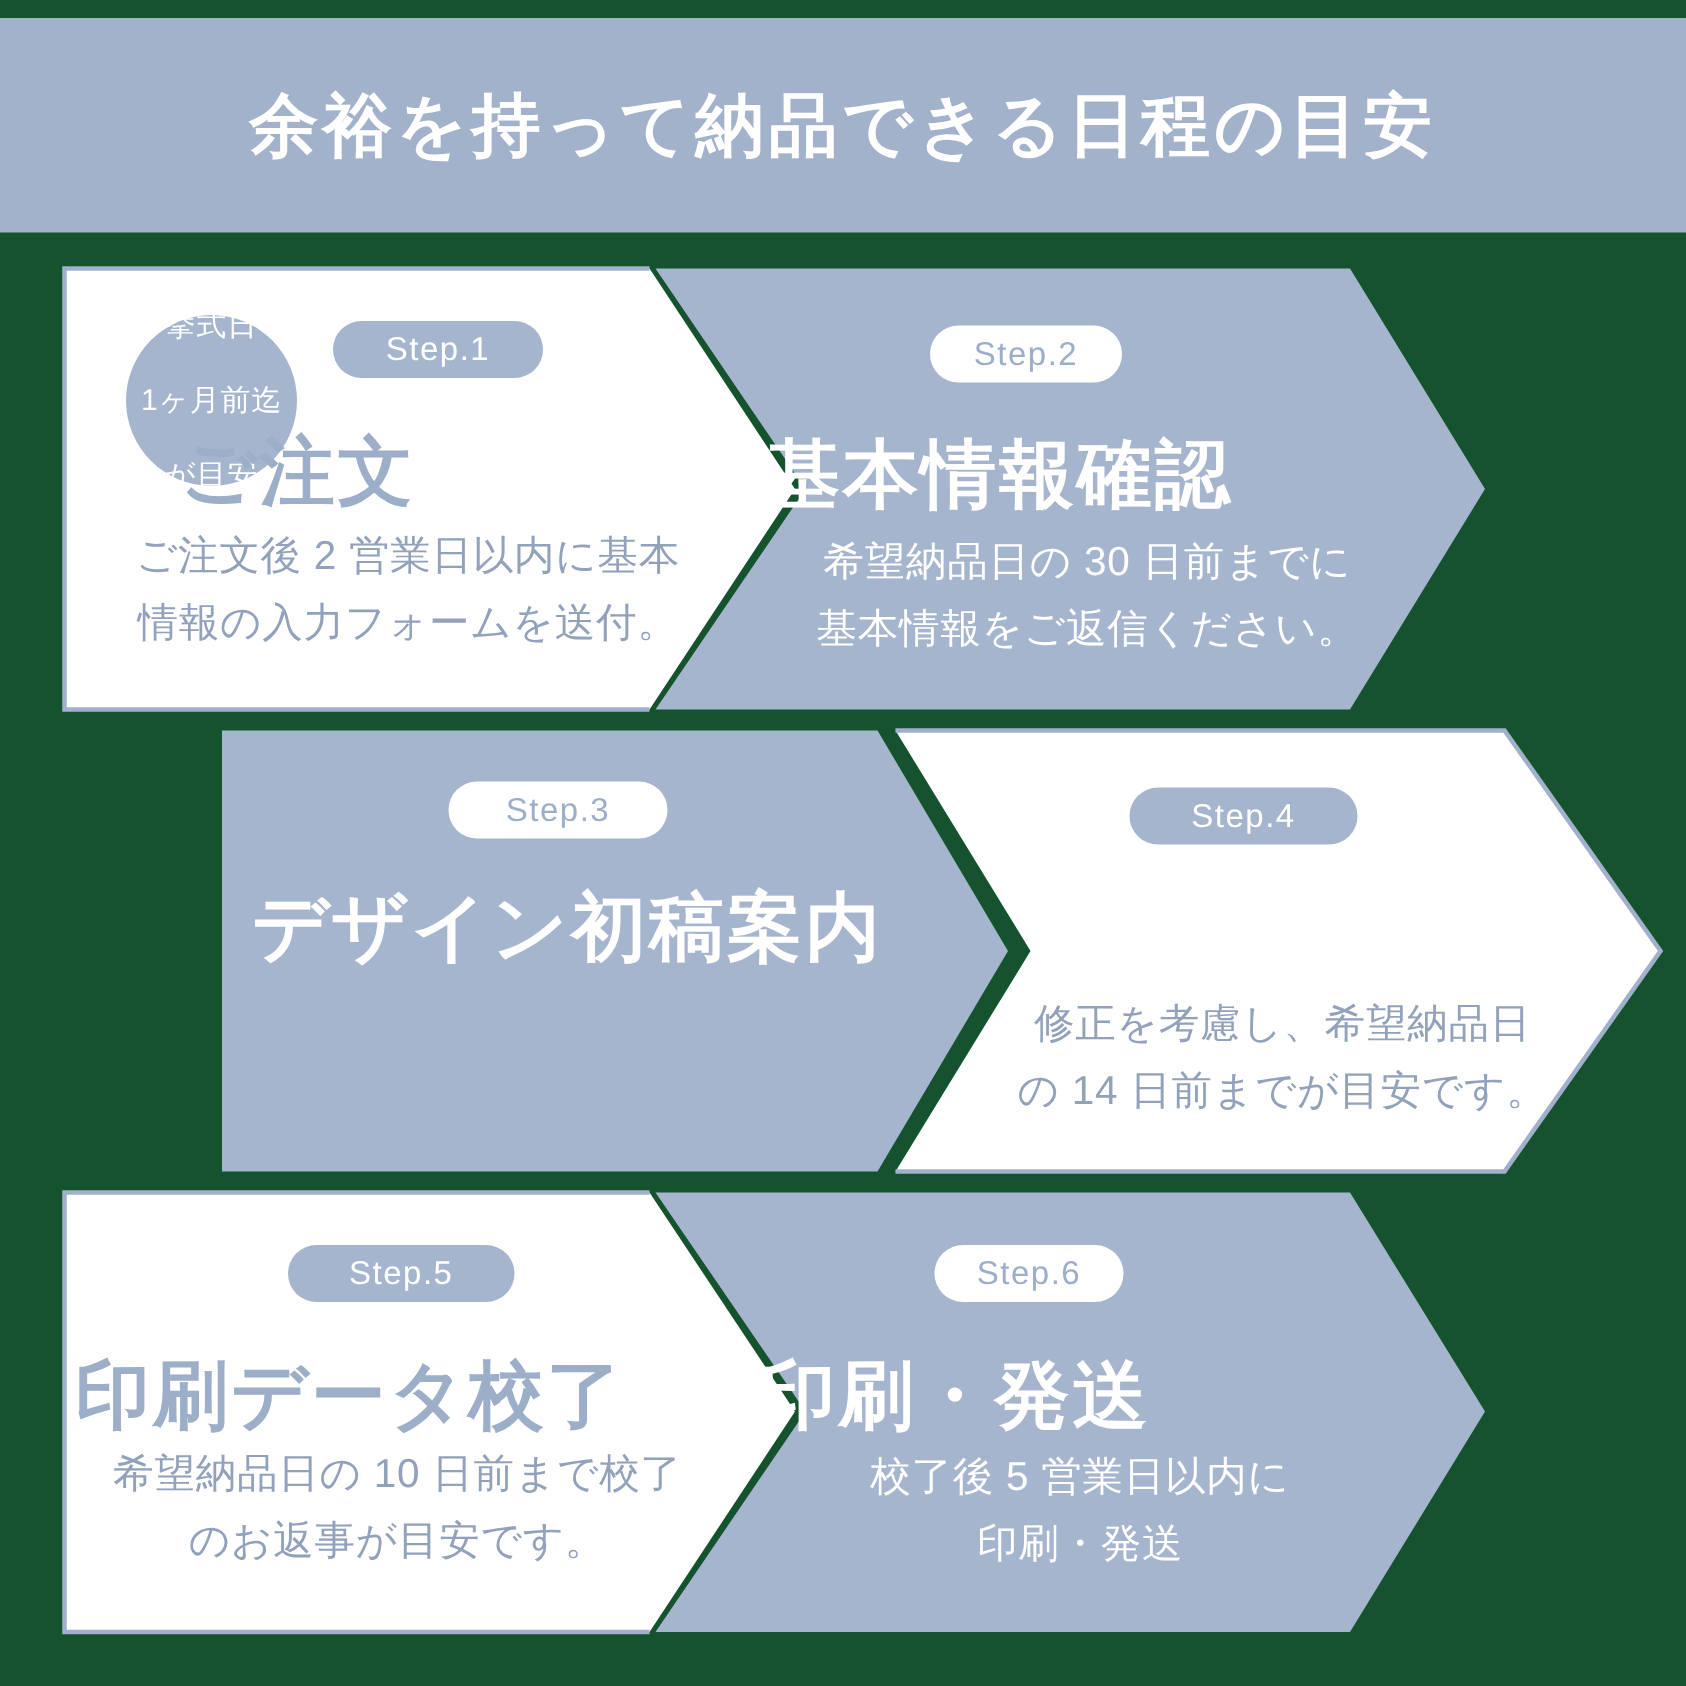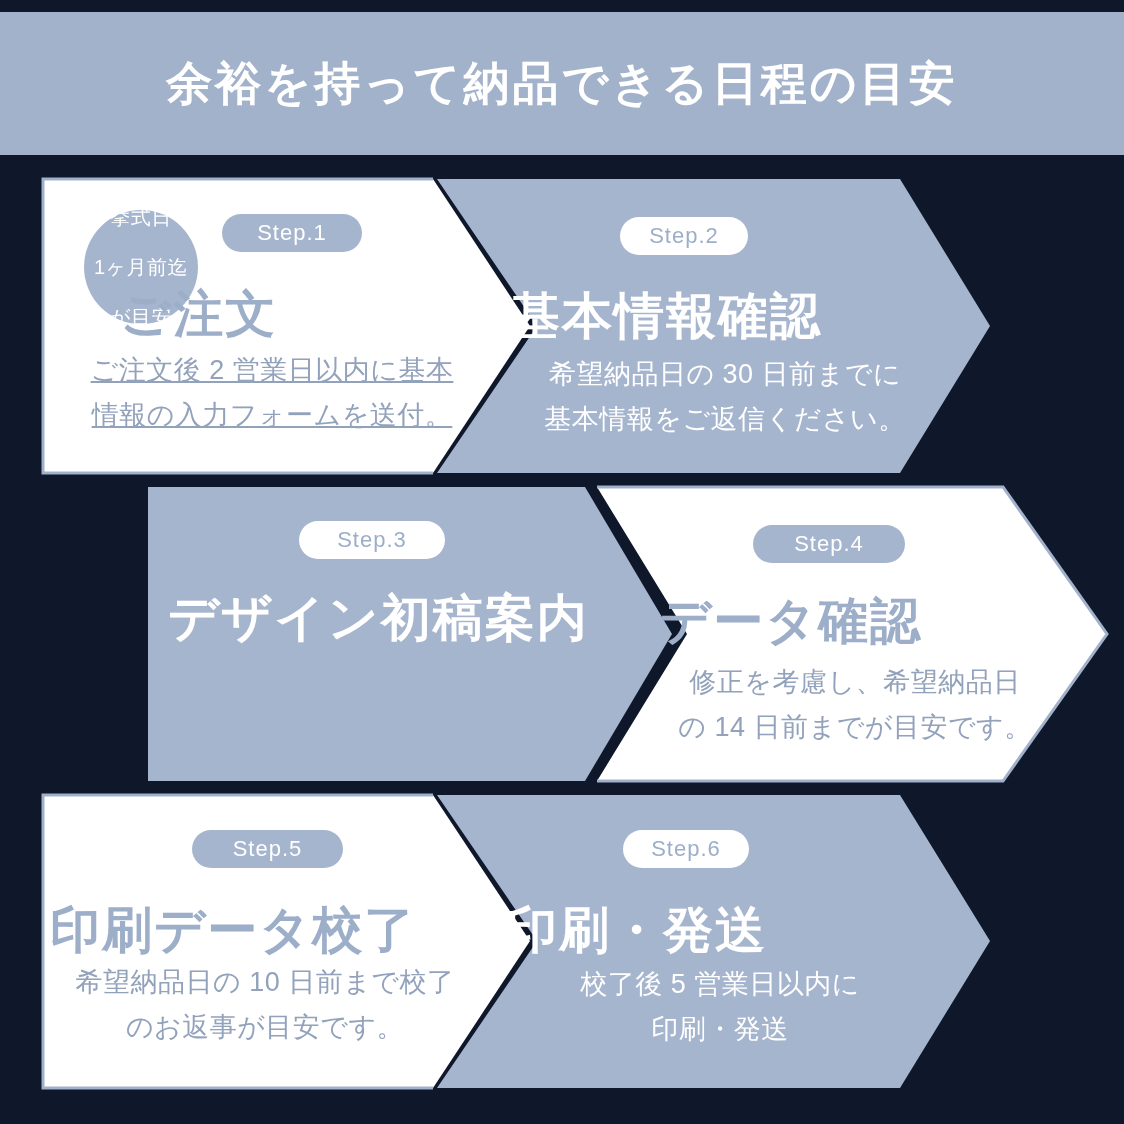--- a/index.html
+++ b/index.html
@@ -1,17 +1,17 @@
 <!DOCTYPE html>
 <html><head>
 <meta charset="utf-8">
 <style>
   html,body{margin:0;padding:0;background:#ffffff;}
   #stage{
-    position:relative;width:1124px;height:1124px;background:#0f172a;overflow:hidden;
+    position:relative;width:1124px;height:1124px;background:#14532d;overflow:hidden;
     font-family:"Liberation Sans","DejaVu Sans",sans-serif;
   }
   #header-band{
     position:absolute;left:0;top:12px;width:1124px;height:143px;
     background:#a2b2cb;display:flex;align-items:center;justify-content:center;
   }
   #header-band .title{
     color:#ffffff;font-size:46px;font-weight:700;letter-spacing:3px;white-space:nowrap;
   }
   #shapes{position:absolute;left:0;top:0;width:1124px;height:1124px;}
@@ -67,37 +67,36 @@
   </svg>
 
   <div id="badge-circle">
     <span>挙式日</span>
     <span>1ヶ月前迄</span>
     <span>が目安</span>
   </div>
 
   <div class="pill blue" style="left:222px;top:214px;width:140px;">Step.1</div>
   <div class="step-title on-white" style="left:120px;top:281px;width:345px;">ご注文</div>
-  <div class="step-desc on-white" style="left:62px;top:348px;width:420px;text-decoration:underline;">
+  <div class="step-desc on-white" style="left:62px;top:348px;width:420px;">
     <span>ご注文後 2 営業日以内に基本</span>
     <span>情報の入力フォームを送付。</span>
   </div>
 
   <div class="pill white" style="left:620px;top:217px;width:128px;">Step.2</div>
   <div class="step-title on-blue" style="left:510px;top:283px;width:430px;">基本情報確認</div>
   <div class="step-desc on-blue" style="left:510px;top:352px;width:430px;">
     <span>希望納品日の 30 日前までに</span>
     <span>基本情報をご返信ください。</span>
   </div>
 
   <div class="pill white" style="left:299px;top:521px;width:146px;">Step.3</div>
   <div class="step-title on-blue" style="left:168px;top:585px;width:430px;">デザイン初稿案内</div>
 
   <div class="pill blue" style="left:753px;top:525px;width:152px;">Step.4</div>
-  <div class="step-title on-white" style="left:660px;top:588px;width:385px;">データ確認</div>
   <div class="step-desc on-white" style="left:650px;top:660px;width:410px;">
     <span>修正を考慮し、希望納品日</span>
     <span>の 14 日前までが目安です。</span>
   </div>
 
   <div class="pill blue" style="left:192px;top:830px;width:151px;">Step.5</div>
   <div class="step-title on-white" style="left:50px;top:897px;width:430px;">印刷データ校了</div>
   <div class="step-desc on-white" style="left:50px;top:960px;width:430px;">
     <span>希望納品日の 10 日前まで校了</span>
     <span>のお返事が目安です。</span>

